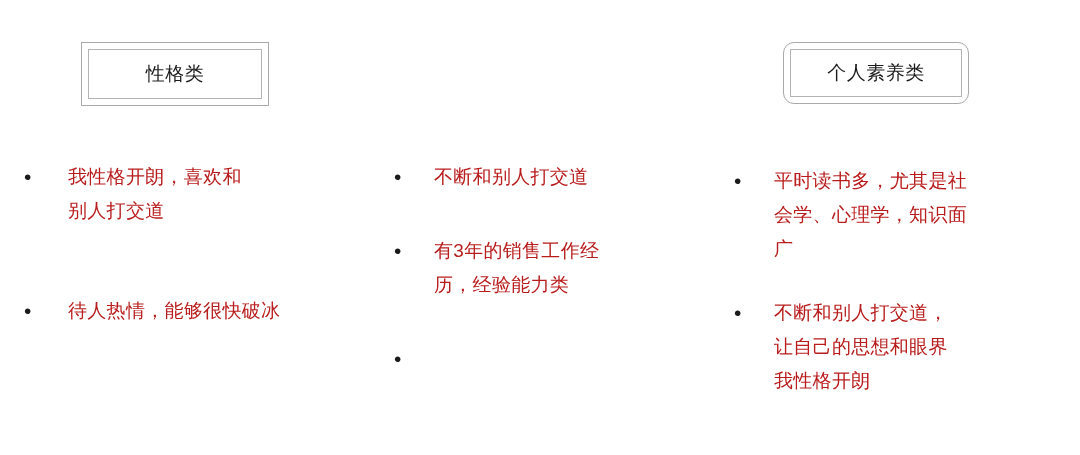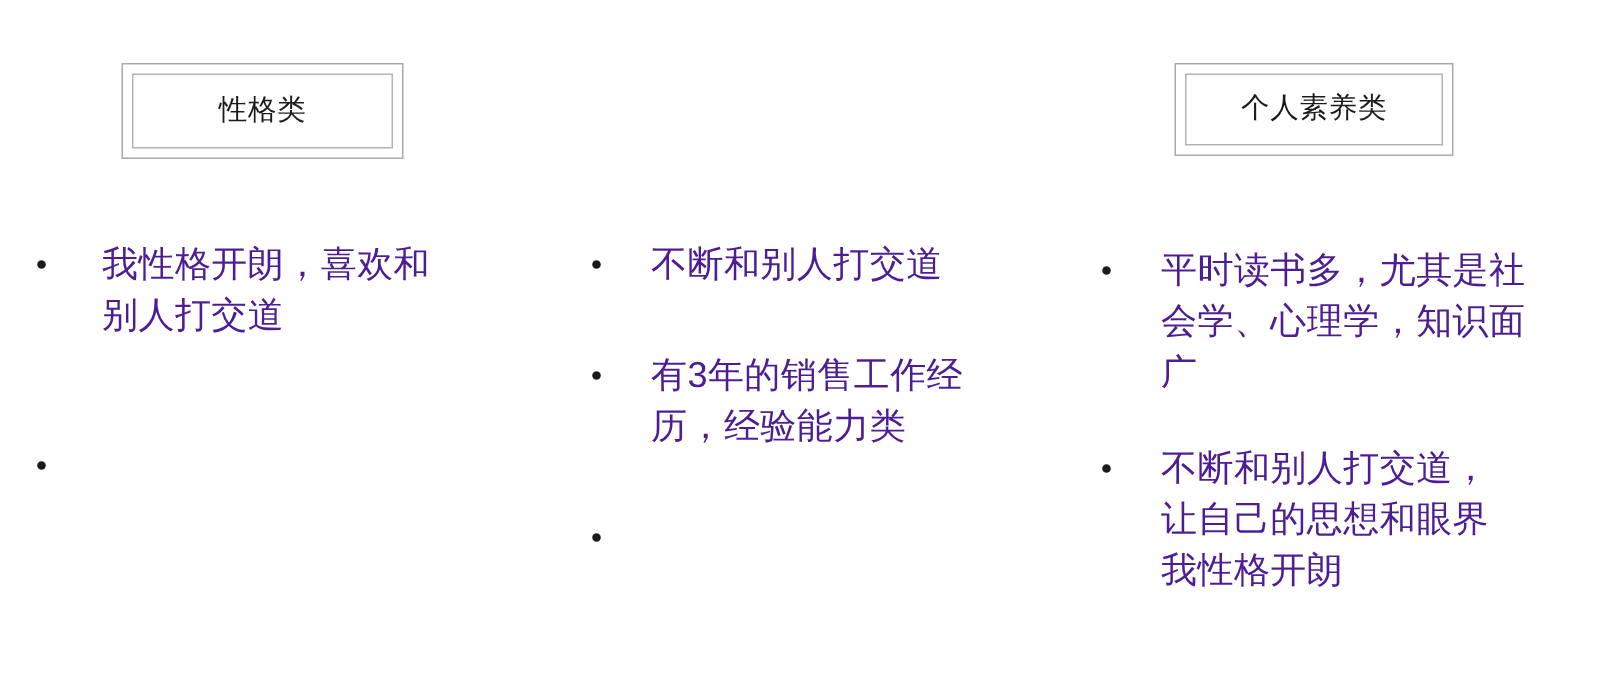--- a/index.html
+++ b/index.html
@@ -42,21 +42,21 @@
   .cat-title {
     font-size: 19px;
     line-height: 1.1;
     color: #1b1b1b;
     letter-spacing: 0.5px;
     white-space: nowrap;
   }
 
   #cat-box-0 { left: 81px;  top: 42px; width: 188px; height: 64px; }
   #cat-box-1 { left: 443px; top: 42px; width: 189px; height: 62px; }
-  #cat-box-2 { left: 783px; top: 42px; width: 186px; height: 62px; }
+  #cat-box-2 { left: 783px; top: 42px; width: 186px; height: 62px; border-radius: 11px; }
 
   
   .col {
     position: absolute;
   }
   #col-0 { left: 24px;  top: 160px; width: 360px; }
   #col-1 { left: 394px; top: 160px; width: 300px; }
   #col-2 { left: 734px; top: 164px; width: 320px; }
 
   .bullet-item {
@@ -68,23 +68,23 @@
     left: 0;
     top: 0;
     width: 22px;
     text-align: left;
     font-size: 21px;
     line-height: 34px;
     color: #1b1b1b;
   }
   .bullet-text {
     display: block;
-    font-size: 24px;
+    font-size: 19px;
     line-height: 34px;
-    color: #4c1d95;
+    color: #b91c1c;
     white-space: pre-line;
     letter-spacing: 0.3px;
   }
 
   #col-0 .bullet-text { margin-left: 44px; }
   #col-0 .bullet-item + .bullet-item { margin-top: 66px; }
 
   #col-1 .bullet-text { margin-left: 40px; }
   #col-1 .bullet-item + .bullet-item { margin-top: 40px; }
 
@@ -110,20 +110,21 @@
   </div>
 
   <div class="col" id="col-0">
     <div class="bullet-item">
       <span class="bullet-dot">•</span>
       <span class="bullet-text">我性格开朗，喜欢和
 别人打交道</span>
     </div>
     <div class="bullet-item">
       <span class="bullet-dot">•</span>
+      <span class="bullet-text">待人热情，能够很快破冰</span>
     </div>
   </div>
 
   <div class="col" id="col-1">
     <div class="bullet-item">
       <span class="bullet-dot">•</span>
       <span class="bullet-text">不断和别人打交道</span>
     </div>
     <div class="bullet-item">
       <span class="bullet-dot">•</span>

